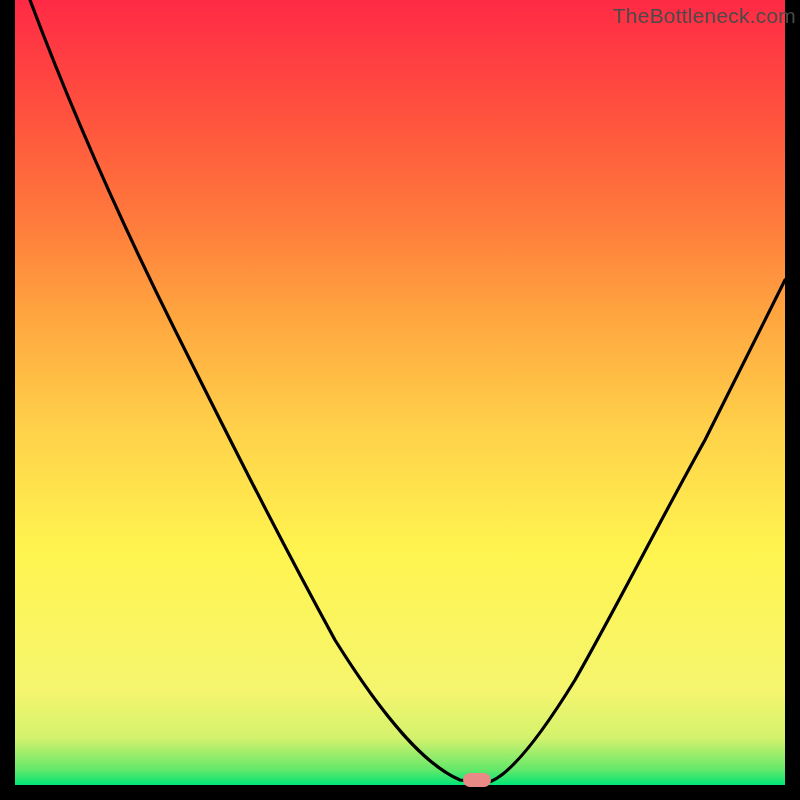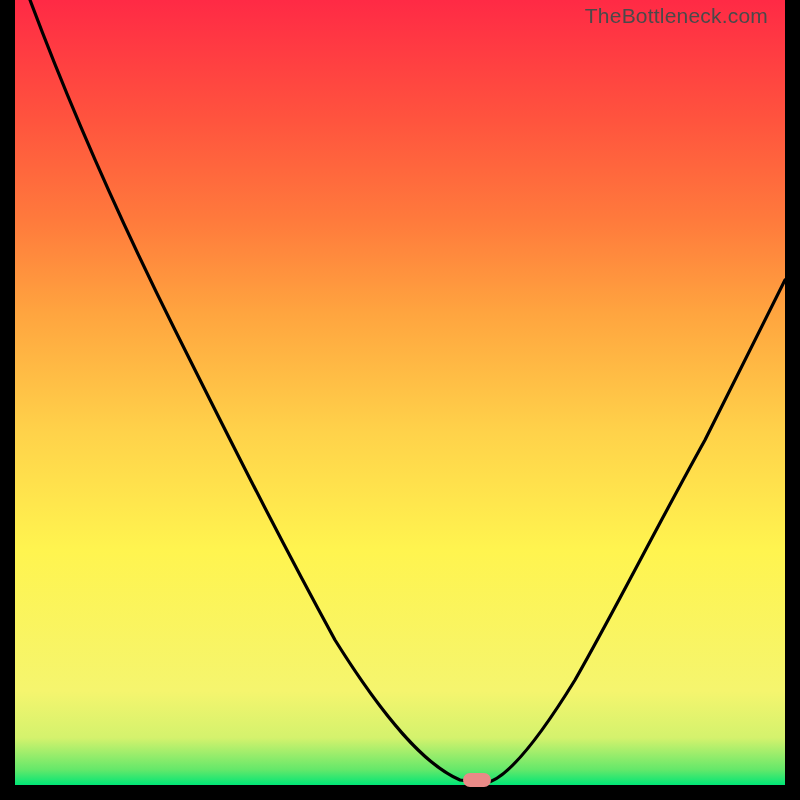--- a/index.html
+++ b/index.html
@@ -35,21 +35,21 @@
       #ffd24a 45%,
       #ffa53f 60%,
       #ff7a3c 72%,
       #ff533e 85%,
       #ff2a45 100%
     );
   }
   .watermark {
     position: absolute;
     top: 4px;
-    right: 32px;
+    right: 4px;
     color: #4a4a4a;
     font-size: 21px;
     font-weight: 500;
     letter-spacing: 0.2px;
     user-select: none;
   }
   svg.curve {
     position: absolute;
     left: 15px;
     top: 0;

